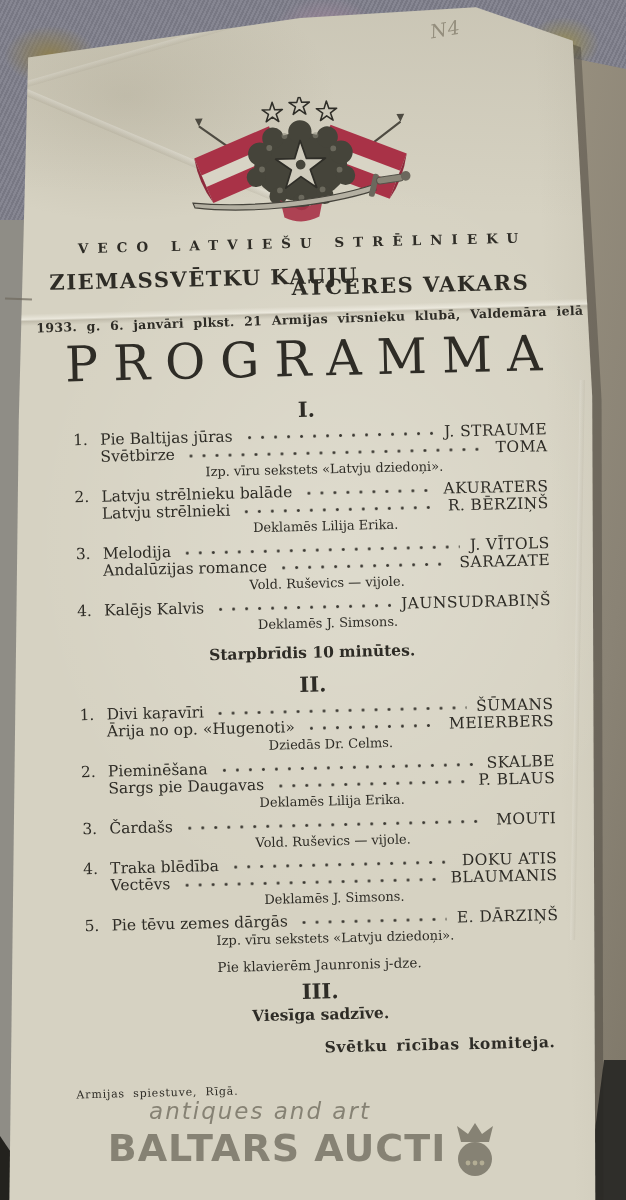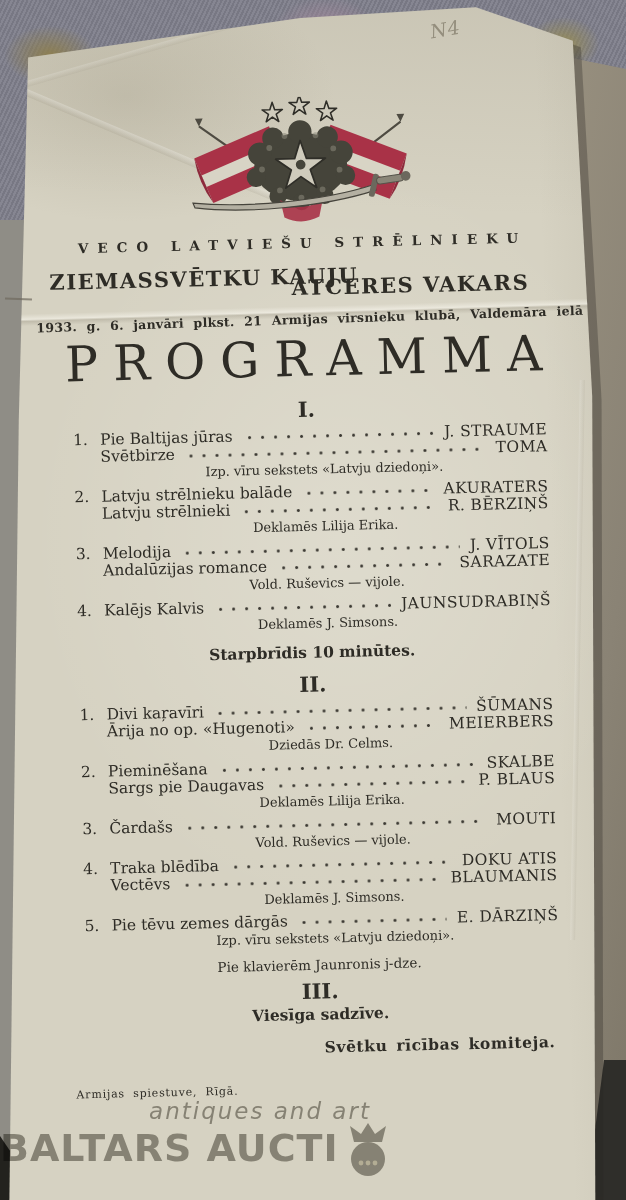--- a/index.html
+++ b/index.html
@@ -136,21 +136,21 @@
     position:absolute;left:0;right:16px;bottom:24px;text-align:center;
     color:rgba(96,93,84,.60);mix-blend-mode:multiply;pointer-events:none;
   }
   .wm-tagline{
     font-family:"DejaVu Sans", sans-serif;font-style:italic;font-size:23px;
     letter-spacing:2px;transform:translateX(-45px);
   }
   .wm-brand{
     font-family:"DejaVu Sans", sans-serif;font-weight:bold;font-size:38px;
     letter-spacing:1px;line-height:40px;margin-top:-4px;white-space:nowrap;
-    display:flex;align-items:center;gap:2px;
+    display:flex;align-items:center;justify-content:center;gap:2px;
   }
   .wm-icon{display:inline-block;width:52px;height:56px;margin:0 1px;transform:translateY(2px);}
 </style>
 </head>
 <body>
 
 <div class="stage">
 
   <div class="fabric"></div>
   <div class="back-paper"></div>

